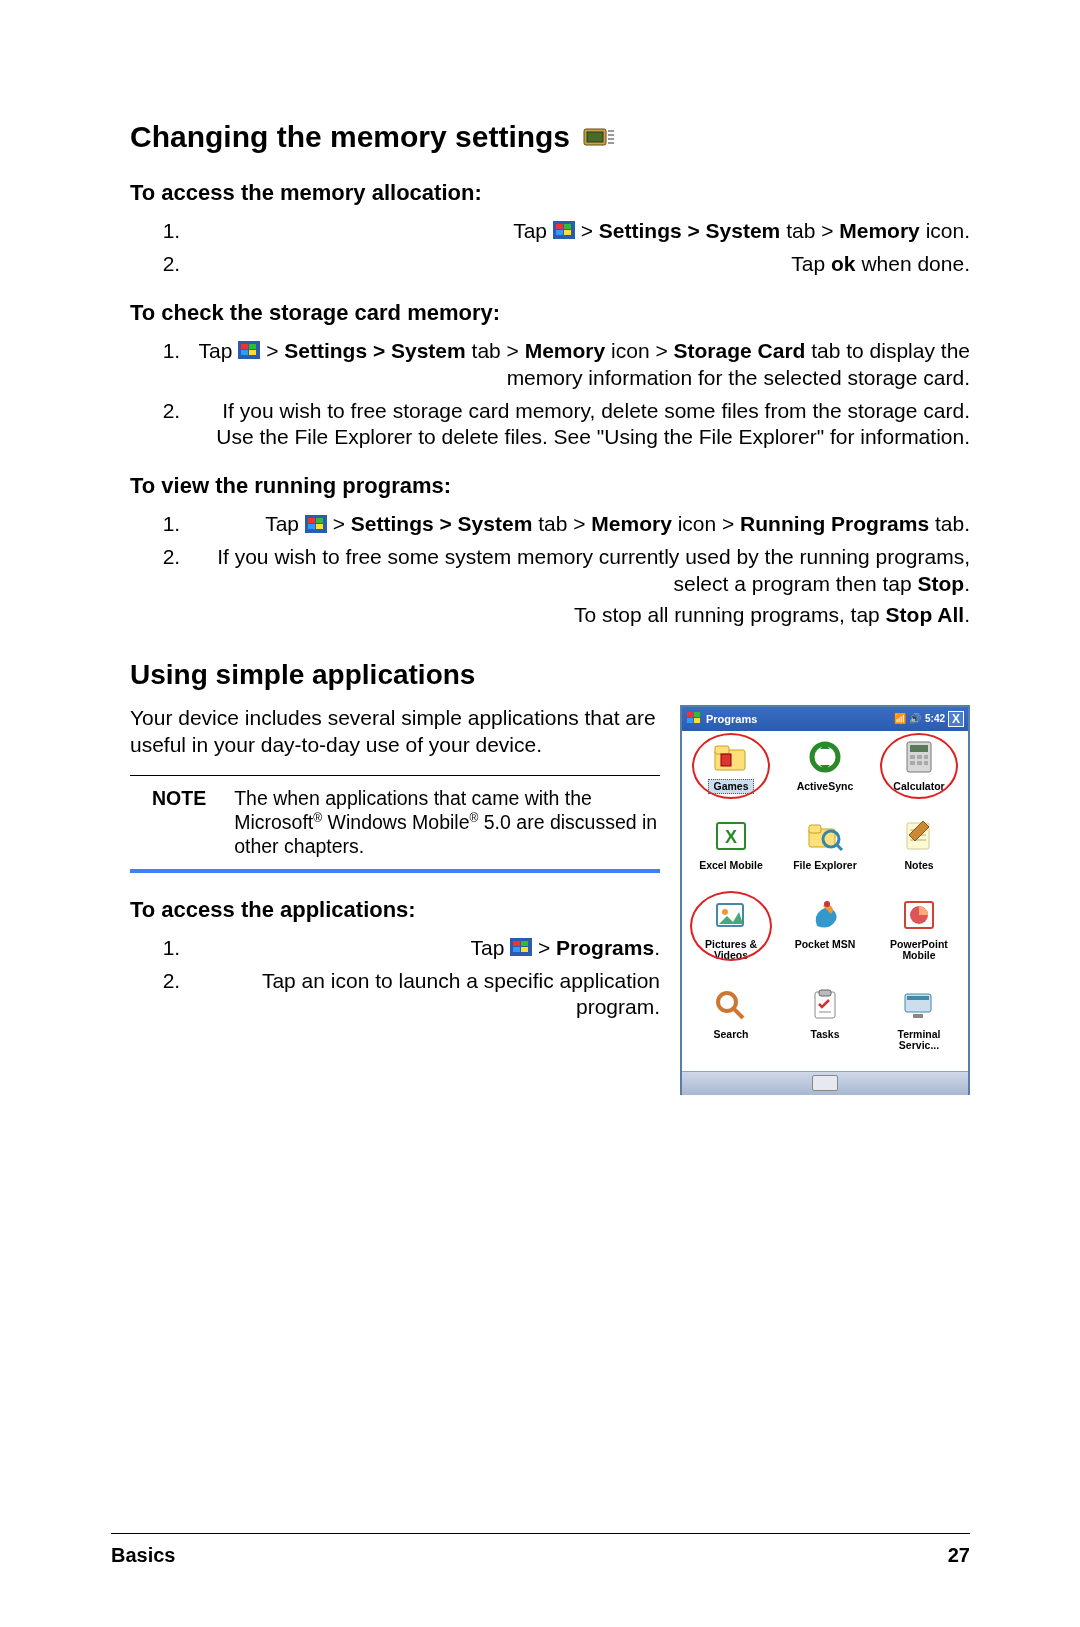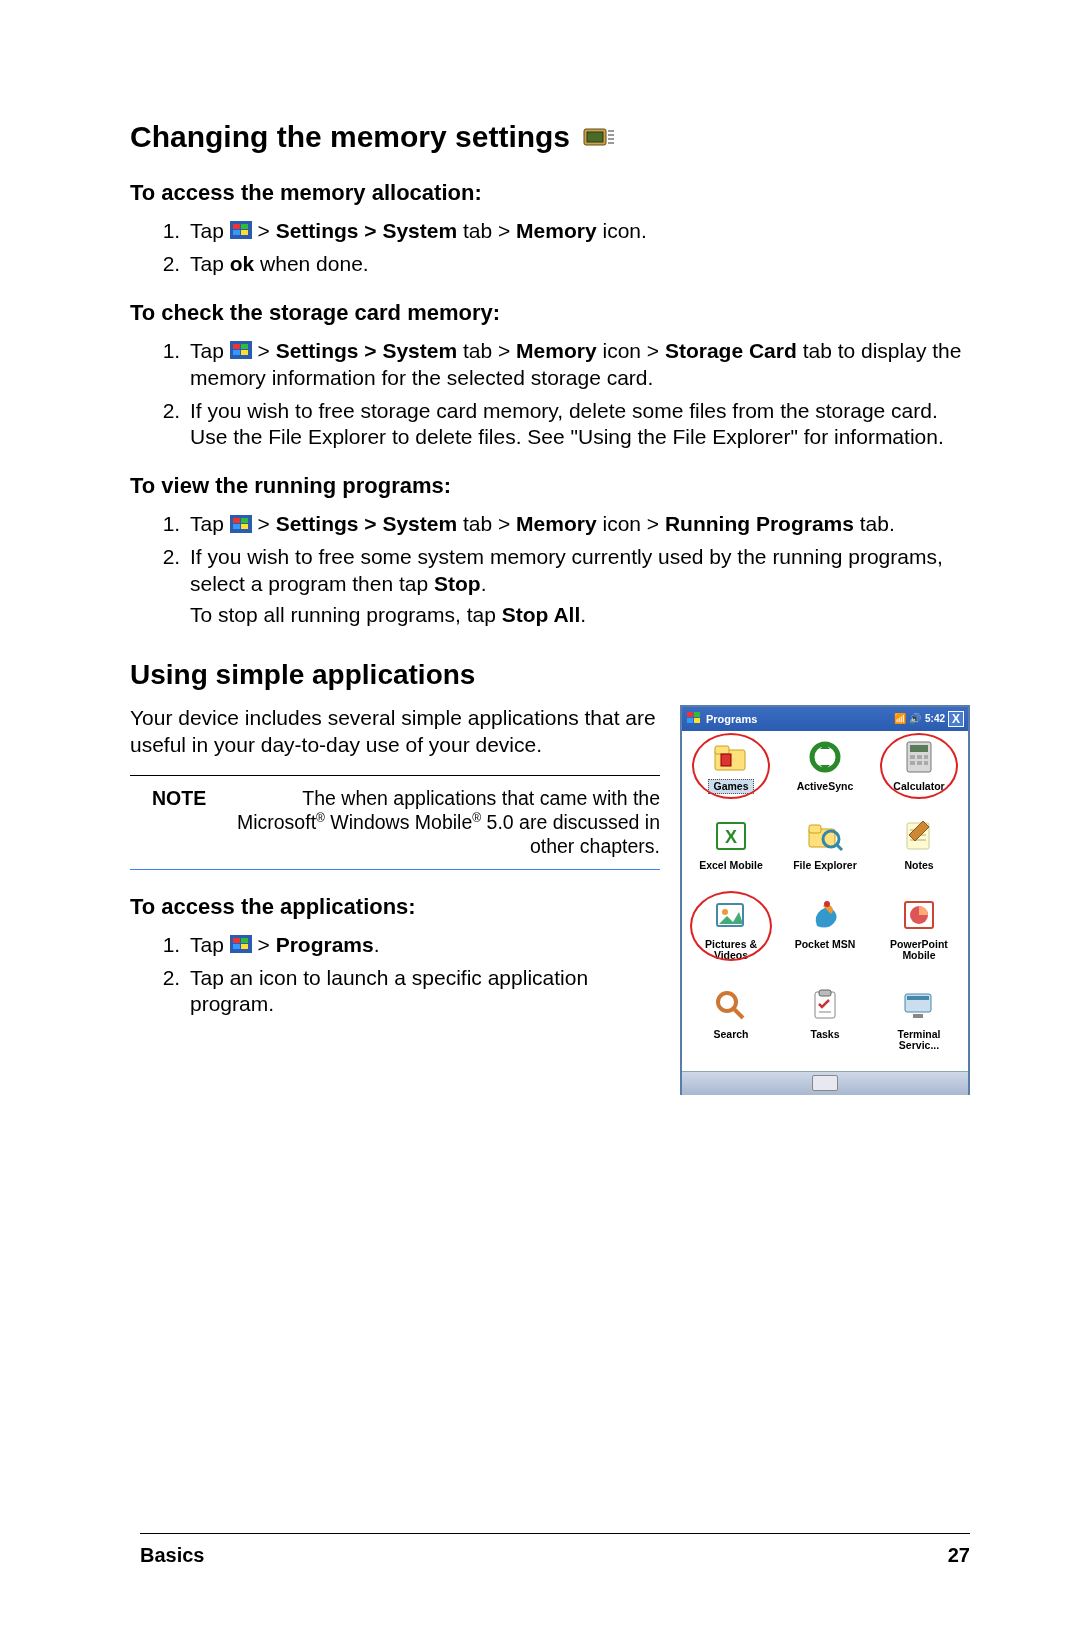--- a/index.html
+++ b/index.html
@@ -37,20 +37,21 @@
   }
   ol {
     list-style: decimal;
     padding-left: 56px;
     font-size: 21px;
     line-height: 1.28;
   }
   ol li {
     margin-bottom: 6px;
     padding-left: 4px;
+    text-align: right;
   }
   .bold { font-weight: bold; }
   .start-icon {
     display: inline-flex;
     vertical-align: middle;
     position: relative;
     top: -2px;
   }
   .start-icon svg { display: block; }
   .memory-icon svg { display: block; }
@@ -61,40 +62,39 @@
   }
   .left-col { flex: 1; }
   .right-col { flex: 0 0 290px; }
   .intro-text {
     font-size: 21px;
     line-height: 1.28;
     margin-bottom: 16px;
   }
   .note-box {
     border-top: 1px solid #000;
-    border-bottom: 1px solid #3b82f6;
+    border-bottom: 4px solid #3b82f6;
     padding: 10px 0 10px 0;
     margin: 16px 0 24px 0;
     display: flex;
-    gap: 20px;
+    gap: 28px;
     font-size: 19.5px;
     line-height: 1.25;
-    text-align: right;
   }
   .note-label {
     font-weight: bold;
     flex: 0 0 68px;
     padding-left: 22px;
   }
   .note-text { flex: 1; }
   .sup { font-size: 12px; vertical-align: super; }
   .footer {
     position: absolute;
     bottom: 60px;
-    left: 140px;
+    left: 111px;
     right: 110px;
     border-top: 1px solid #000;
     padding-top: 10px;
     display: flex;
     justify-content: space-between;
     font-size: 20px;
     font-weight: bold;
   }
   
   .device-shot {

